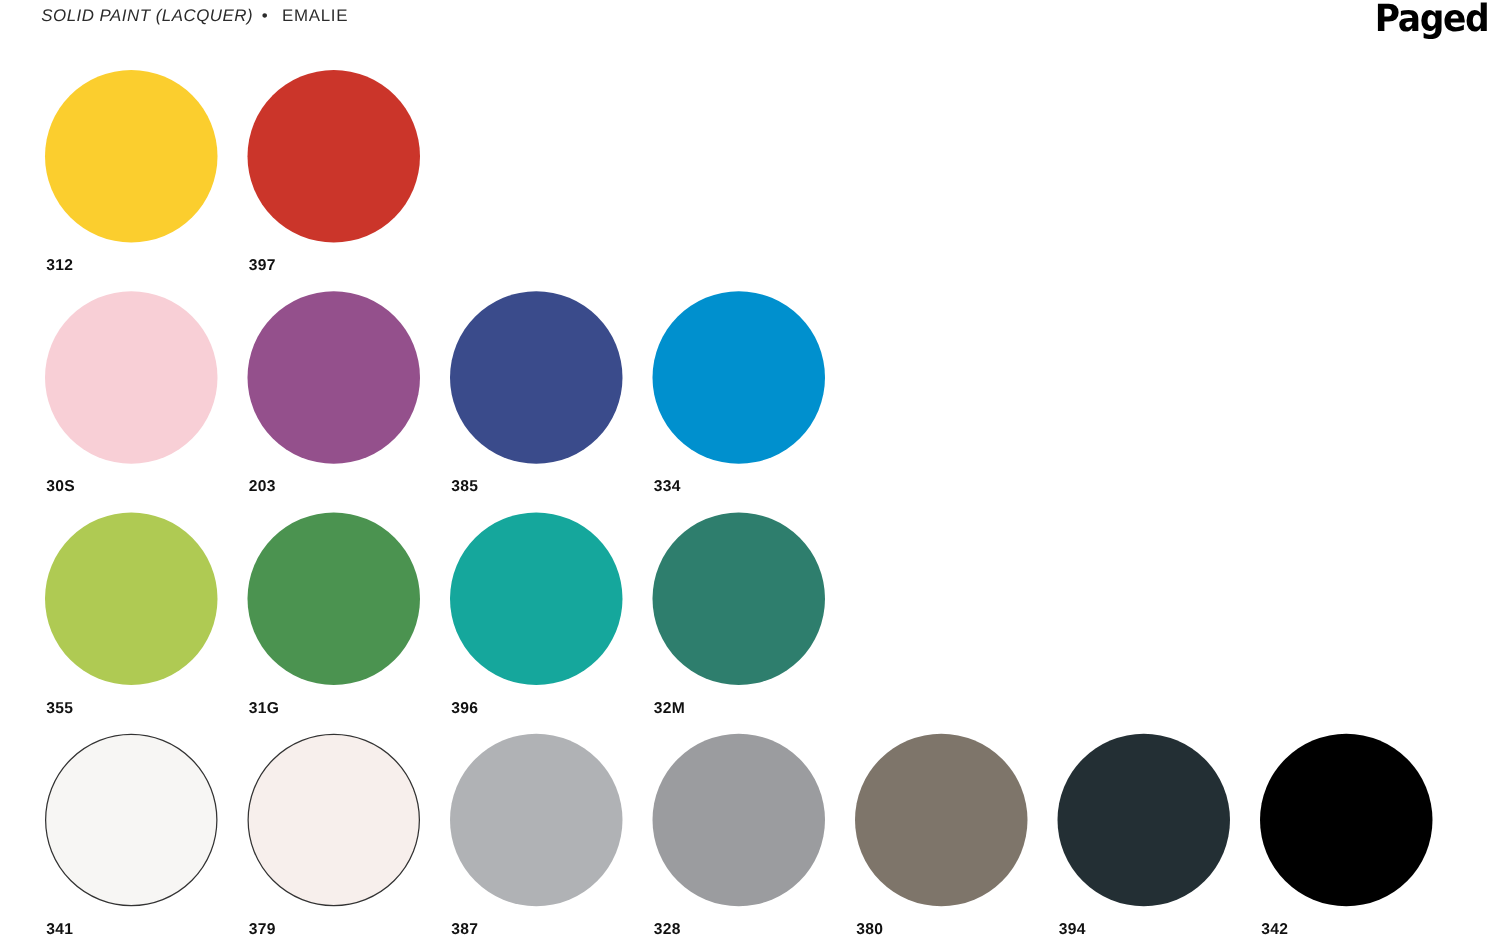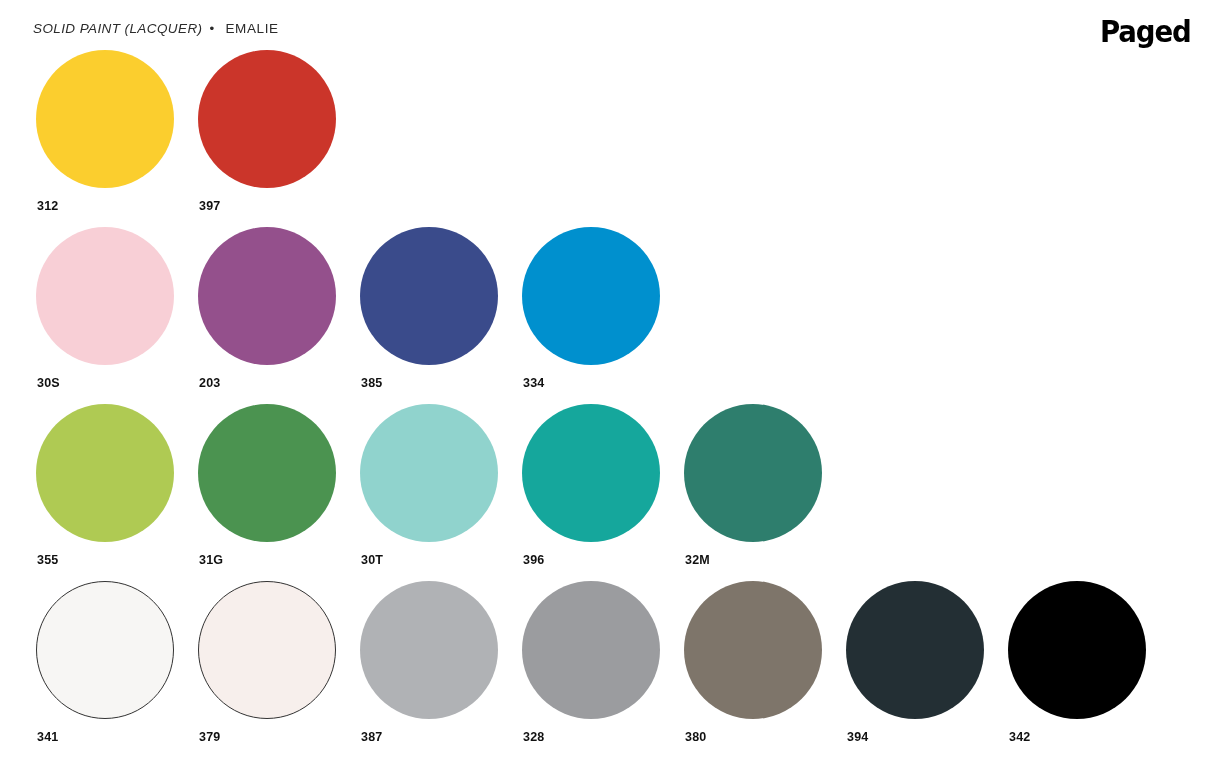--- a/index.html
+++ b/index.html
@@ -14,21 +14,21 @@
     height: 758px;
     position: relative;
     overflow: hidden;
     font-family: "Liberation Sans", "DejaVu Sans", sans-serif;
     color: #1a1a1a;
   }
 
   
   .page-header {
     position: absolute;
-    top: 16px;
+    top: 0;
     left: 0;
     width: 1209px;
     height: 36px;
     display: flex;
     align-items: flex-start;
     justify-content: space-between;
     padding: 2px 18px 0 33px;
   }
   .header-title {
     font-size: 13.5px;
@@ -74,21 +74,21 @@
   .swatch-grid {
     position: absolute;
     top: 47px;
     left: 33px;
     width: 1160px;
   }
   .swatch-row {
     display: flex;
     flex-direction: row;
     height: 177px;
-    align-items: flex-start;
+    align-items: center;
   }
   .swatch-cell {
     width: 162px;
     flex: 0 0 162px;
     display: block;
   }
   .swatch-disc {
     width: 138px;
     height: 138px;
     border-radius: 50%;
@@ -154,24 +154,20 @@
     <div class="swatch-row">
       <div class="swatch-cell">
         <span class="swatch-disc" style="background: rgb(175, 202, 83);"></span>
         <span class="swatch-label">355</span>
       </div>
       <div class="swatch-cell">
         <span class="swatch-disc" style="background: rgb(75, 147, 80);"></span>
         <span class="swatch-label">31G</span>
       </div>
       <div class="swatch-cell">
-        <span class="swatch-disc" style="background: rgb(144, 211, 205);"></span>
-        <span class="swatch-label">30T</span>
-      </div>
-      <div class="swatch-cell">
         <span class="swatch-disc" style="background: rgb(21, 167, 156);"></span>
         <span class="swatch-label">396</span>
       </div>
       <div class="swatch-cell">
         <span class="swatch-disc" style="background: rgb(46, 126, 109);"></span>
         <span class="swatch-label">32M</span>
       </div>
     </div>
     <div class="swatch-row">
       <div class="swatch-cell">

